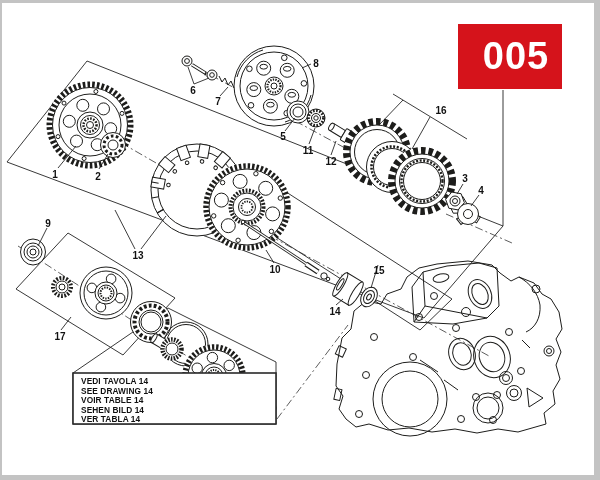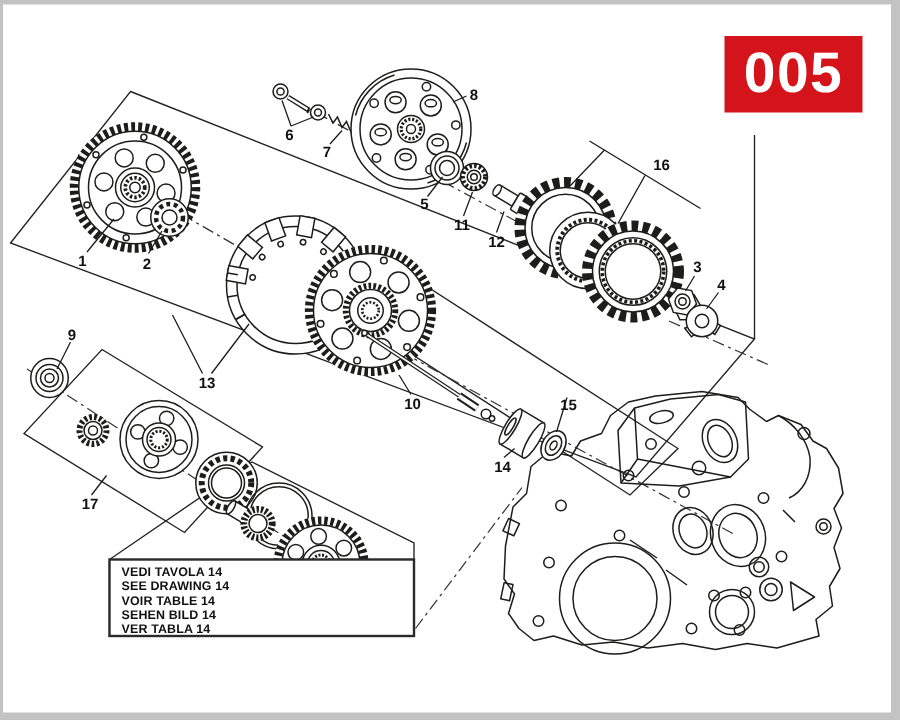--- a/index.html
+++ b/index.html
@@ -13,22 +13,22 @@
   svg.art{position:absolute;left:0;top:0;}
   .ln{fill:none;stroke:var(--ink);stroke-width:1;}
   .lnf{fill:#fff;stroke:var(--ink);stroke-width:1;}
   .f{fill:#fff;stroke:none;}
   .teeth{fill:none;stroke:var(--ink);}
   .boxline{fill:none;stroke:#222;stroke-width:0.9;}
   .axis{fill:none;stroke:#333;stroke-width:0.8;stroke-dasharray:8 3 2 3;}
   .ldr{stroke:#1a1a1a;stroke-width:0.85;fill:none;}
   .plbl{font:bold 10px "Liberation Sans",sans-serif;fill:#111;}
   .noteline{font:bold 8.3px "Liberation Sans",sans-serif;fill:#111;letter-spacing:.1px;}
-  .badge{position:absolute;left:483px;top:24px;width:92px;height:51px;background:var(--badge-red);
-         display:flex;align-items:center;justify-content:center;}
+  .badge{position:absolute;left:458px;top:24px;width:92px;height:65px;background:var(--badge-red);
+         display:flex;align-items:center;justify-content:center;padding-left:12px;}
   .badge span{color:#fff;font:bold 38px "Liberation Sans",sans-serif;letter-spacing:1px;}
 </style>
 </head>
 <body>
 
 <div class="stage">
   <div class="sheet"></div>
 
   <svg class="art" width="600" height="480" viewBox="0 0 600 480">
 

